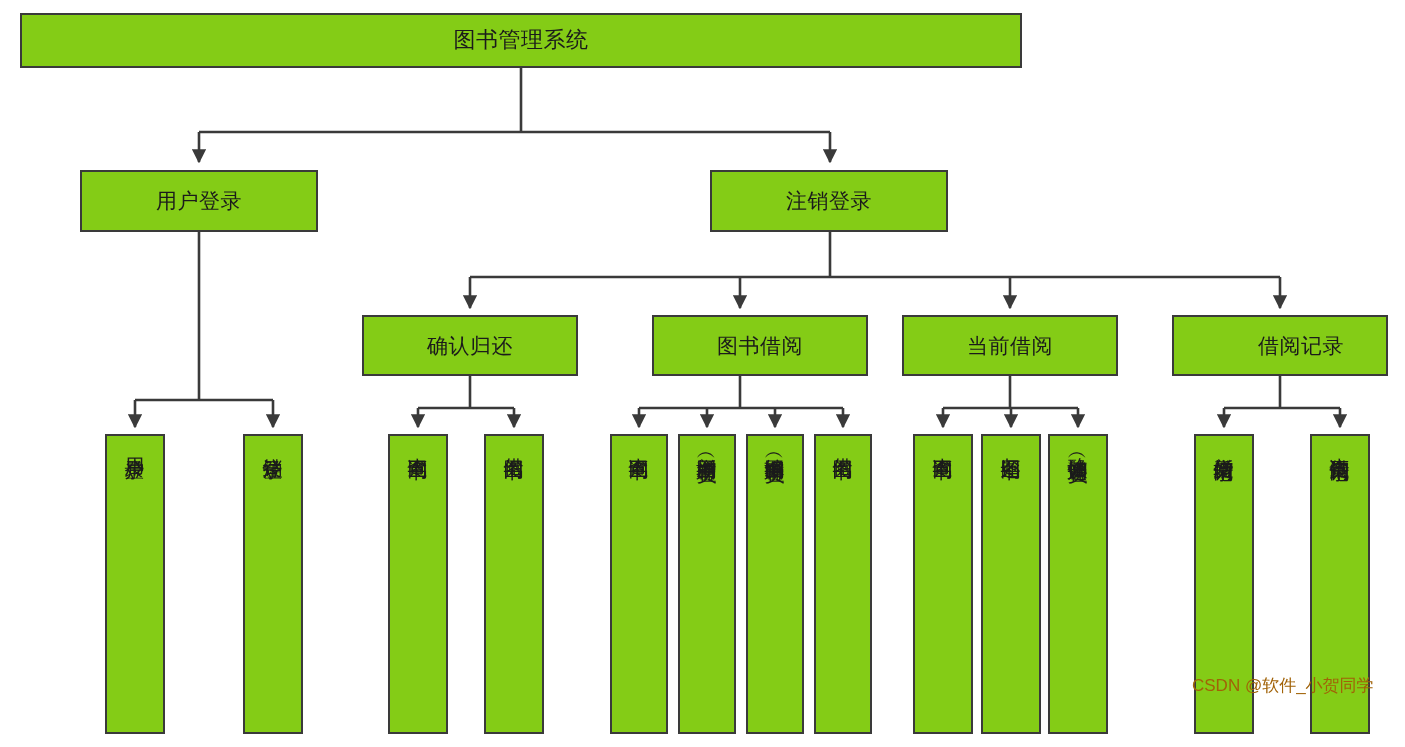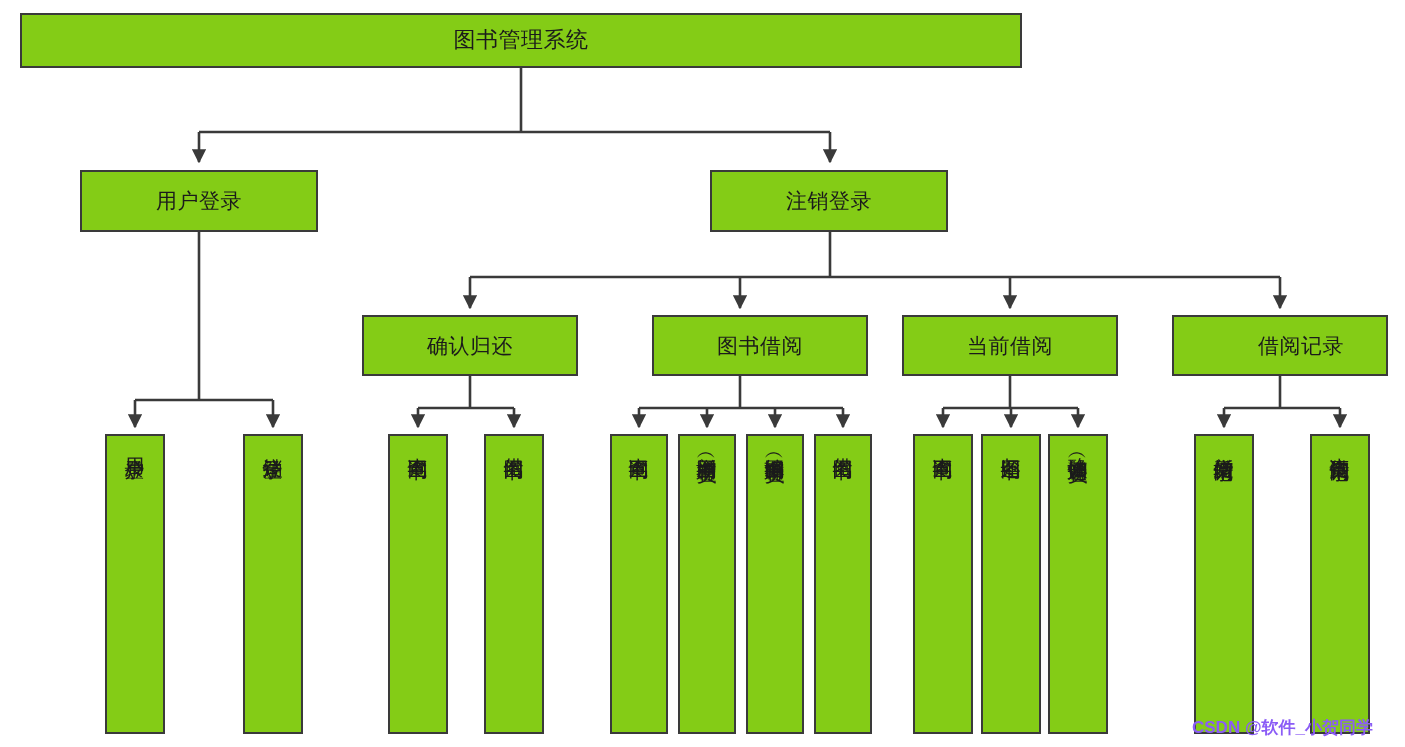--- a/index.html
+++ b/index.html
@@ -57,27 +57,26 @@
     writing-mode: vertical-rl;
     text-orientation: upright;
     font-size: 20px;
     letter-spacing: 1px;
     line-height: 1;
     white-space: nowrap;
   }
   #watermark {
     position: absolute;
     left: 1192px;
-    top: 716px;
+    top: 674px;
     font-size: 17px;
-    color: #8b5cf6;
+    color: #a16207;
     white-space: nowrap;
     z-index: 3;
     font-family: "Liberation Sans", "DejaVu Sans", sans-serif;
-    font-weight: bold;
   }
 </style>
 </head>
 <body>
 
 <div id="canvas">
 
   <svg id="edges" viewBox="0 0 1405 747" xmlns="http://www.w3.org/2000/svg">
     <defs>
       <marker id="arrow" viewBox="0 0 10 10" refX="9" refY="5" markerWidth="5.5" markerHeight="5.5" orient="auto-start-reverse">

